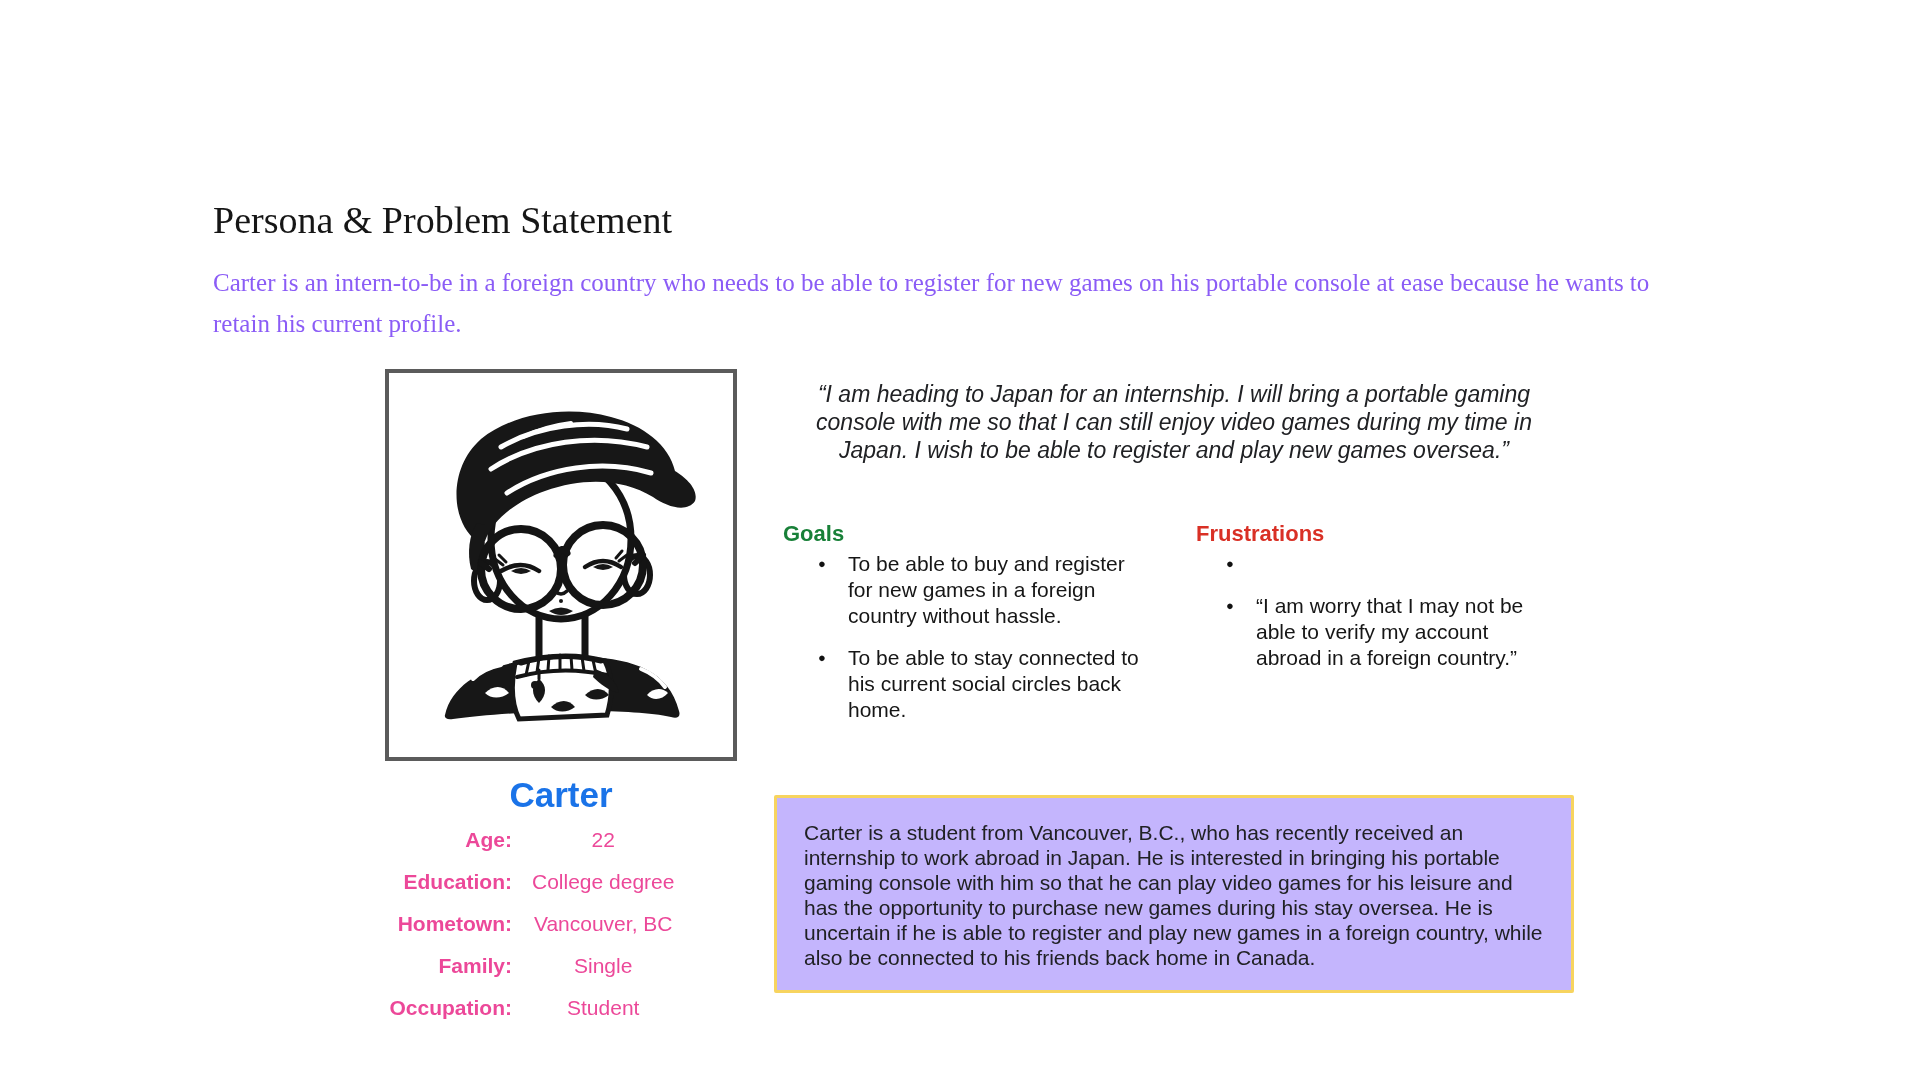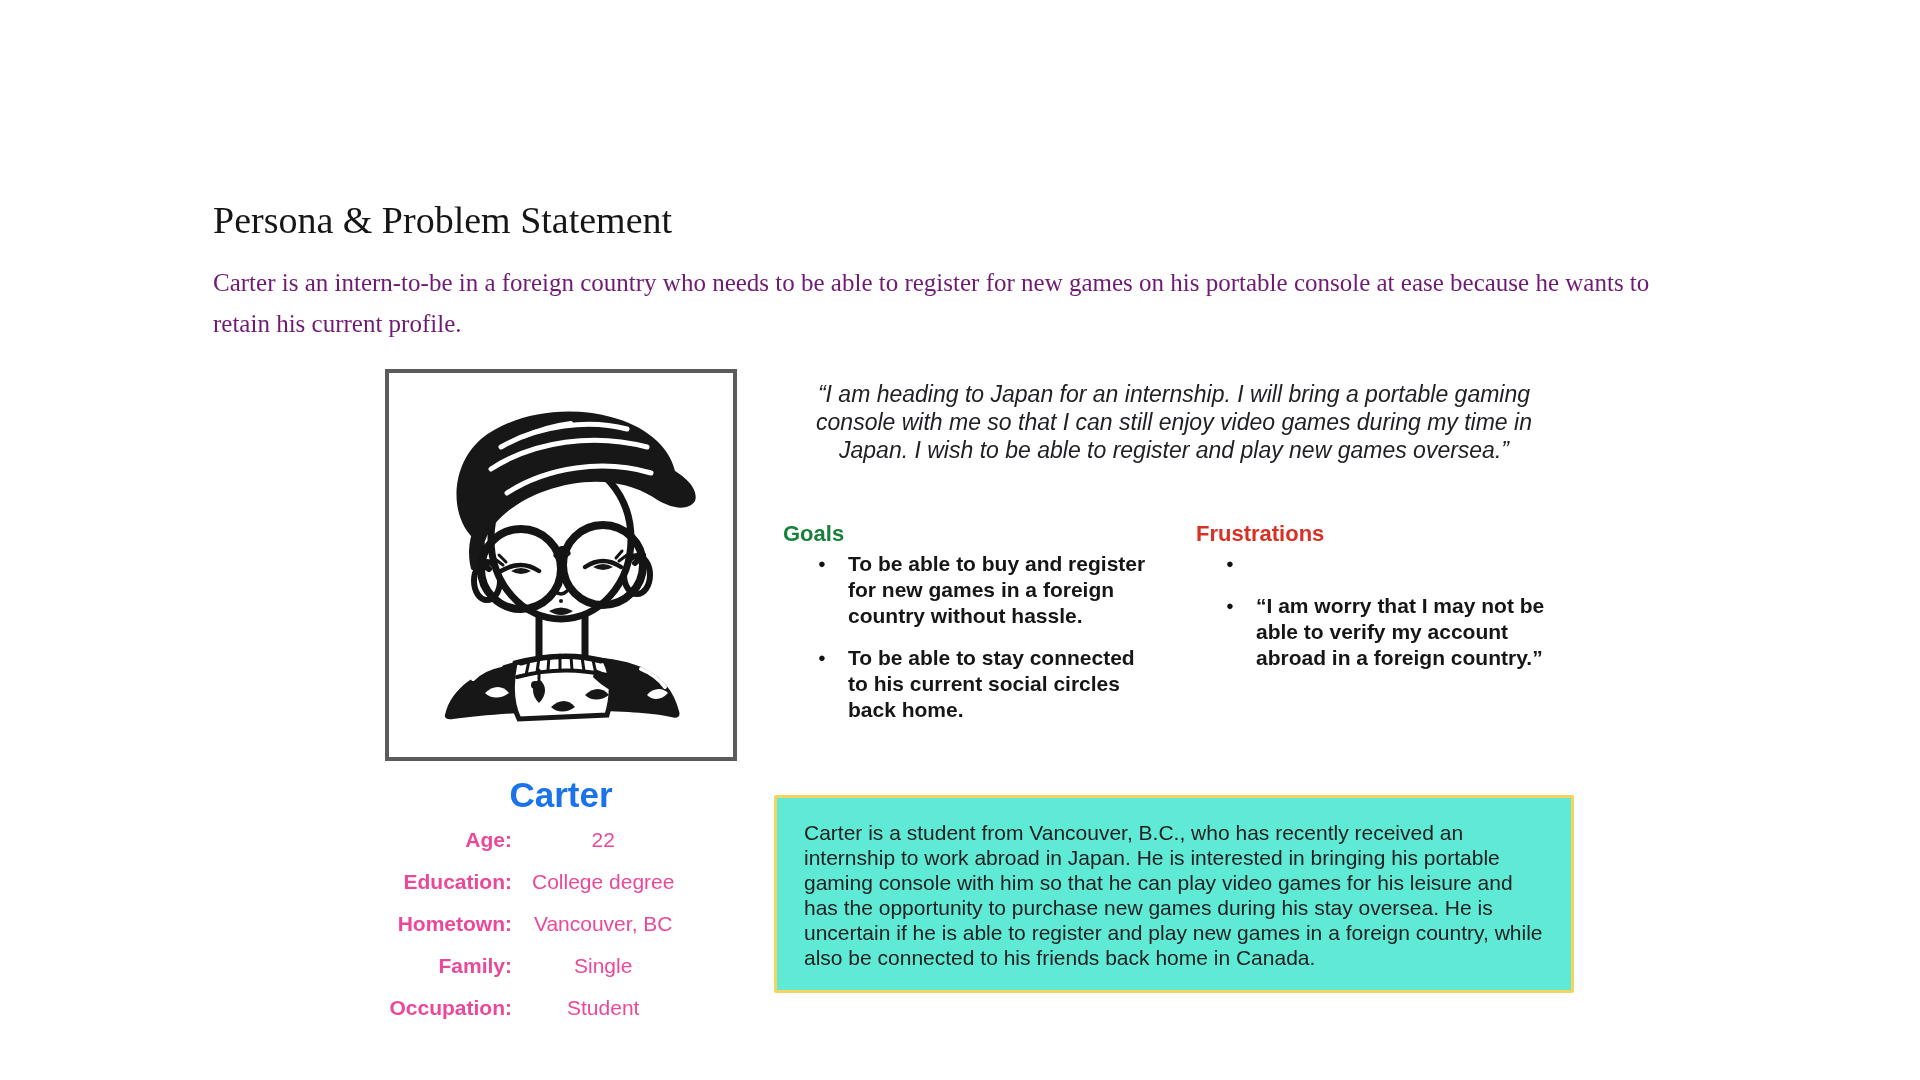--- a/index.html
+++ b/index.html
@@ -35,21 +35,21 @@
     color: #161616;
     white-space: nowrap;
   }
   .problem-statement {
     position: absolute;
     left: 213px; top: 262px;
     width: 1470px;
     font-family: "Liberation Serif", serif;
     font-size: 25px;
     line-height: 41px;
-    color: #701a75;
+    color: #8b5cf6;
   }
 
   
   .portrait-frame {
     position: absolute;
     left: 385px; top: 369px;
     width: 352px; height: 392px;
     border: 4px solid #5b5b5b;
     background: #ffffff;
   }
@@ -118,31 +118,30 @@
   .bullet-marker {
     font-size: 13px;
     line-height: 26px;
     text-align: center;
     color: #111111;
   }
   .bullet-text {
     font-size: 21px;
     line-height: 26px;
     color: #161616;
-    font-weight: bold;
   }
 
   
   .summary-box {
     position: absolute;
     left: 774px; top: 795px;
     width: 800px; height: 198px;
     border: 3px solid #f7d45f;
     border-radius: 2px;
-    background: #5eead4;
+    background: #c4b5fd;
     padding: 22px 28px 0 27px;
   }
   .summary-text {
     font-size: 21px;
     line-height: 25px;
     color: #202124;
   }
 
   
   .sk { fill: none; stroke: #141414; stroke-linecap: round; stroke-linejoin: round; }

